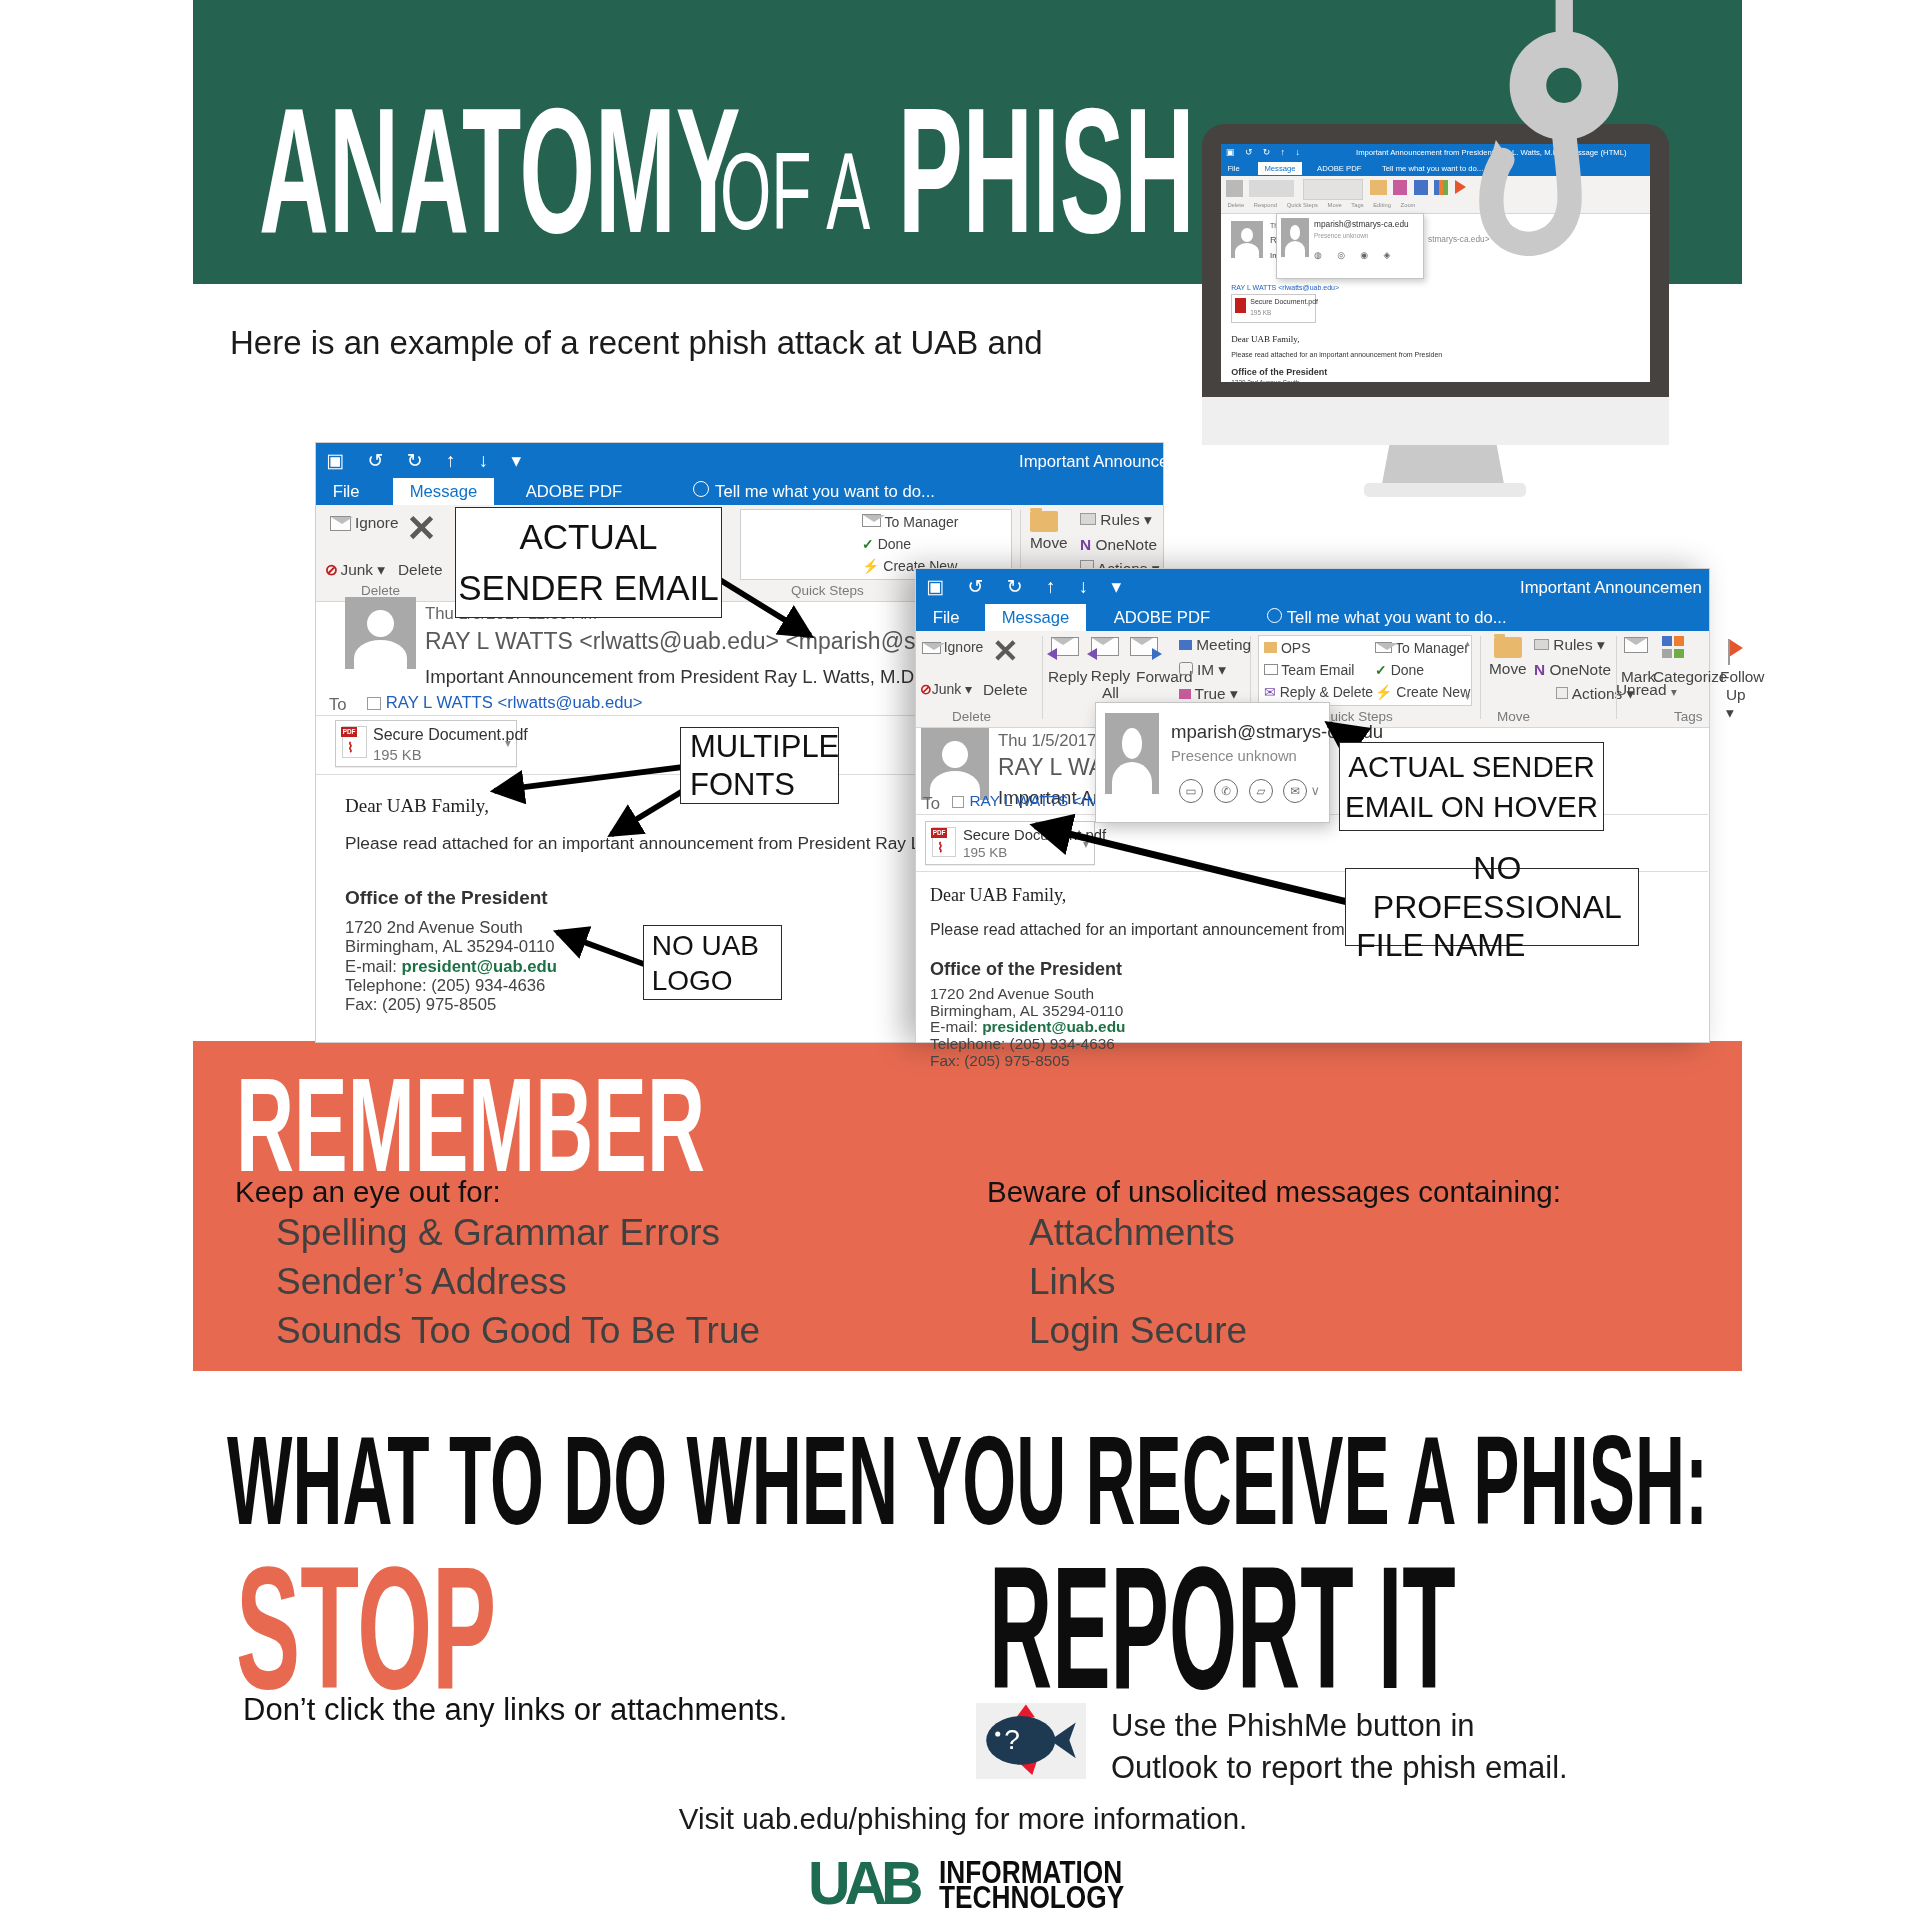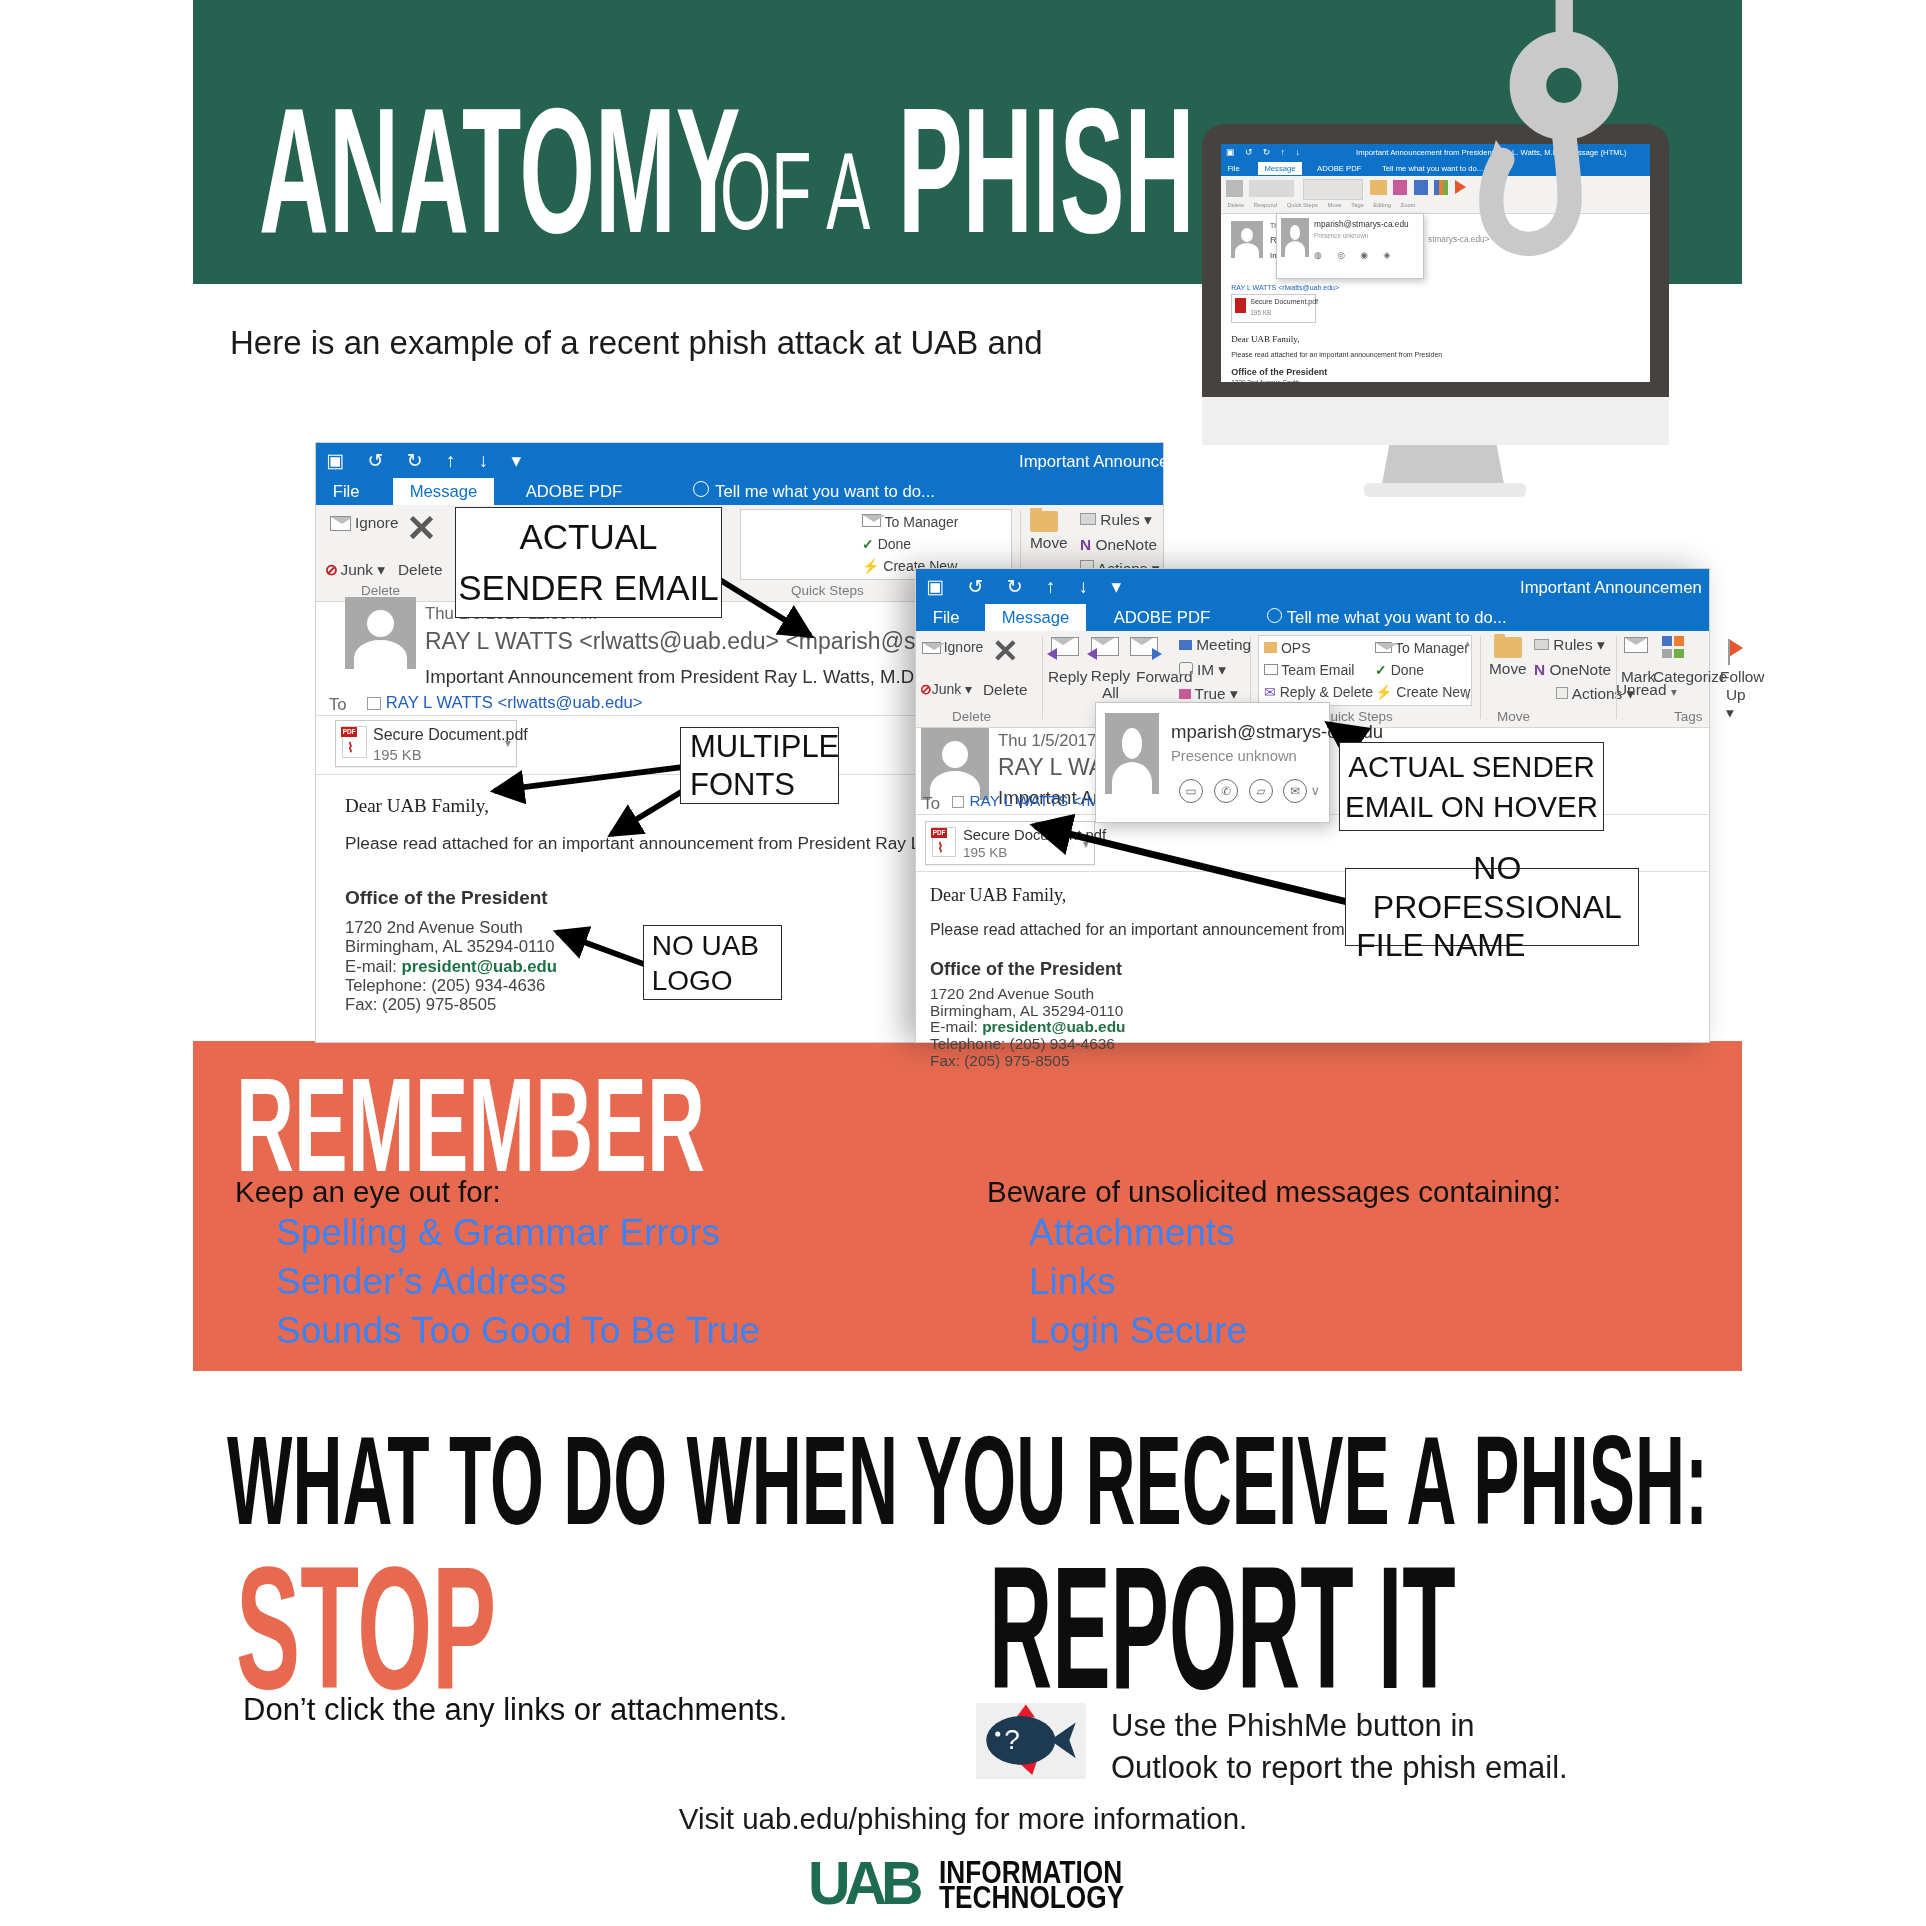--- a/index.html
+++ b/index.html
@@ -77,21 +77,21 @@
              box-shadow:3.9px 6.4px 15.4px rgba(0,0,0,.25);z-index:6;}
   .hcmail{position:absolute;left:75px;top:18px;font-size:18.6px;color:#333;white-space:nowrap;}
   .hcpres{position:absolute;left:75px;top:45px;font-size:14.8px;color:#8a8a8a;}
   .hcic{position:absolute;width:22px;height:22px;border:1.3px solid #6a6a6a;border-radius:50%;color:#6a6a6a;
         font-size:11.6px;text-align:center;line-height:22px;}
   
   .callout{position:absolute;background:#fff;border:1.9px solid #2b2b2b;z-index:8;display:flex;flex-direction:column;
            align-items:center;justify-content:center;text-align:center;color:#111;}
   
   .rem-h{font-size:29.5px;color:#121212;}
-  .rem-i{font-size:37px;color:#3b82f6;}
+  .rem-i{font-size:37px;color:#404040;}
   .act-d{font-size:31px;color:#121212;}
   
   #fishbox{left:976px;top:1703px;width:110px;height:76px;background:#efefef;z-index:2;}
   
   .logo-uab{font-weight:bold;color:#1E6B52;}
   svg{display:block;}
   #overlay{position:absolute;left:0;top:0;z-index:7;pointer-events:none;}
 </style>
 </head>
 <body>

